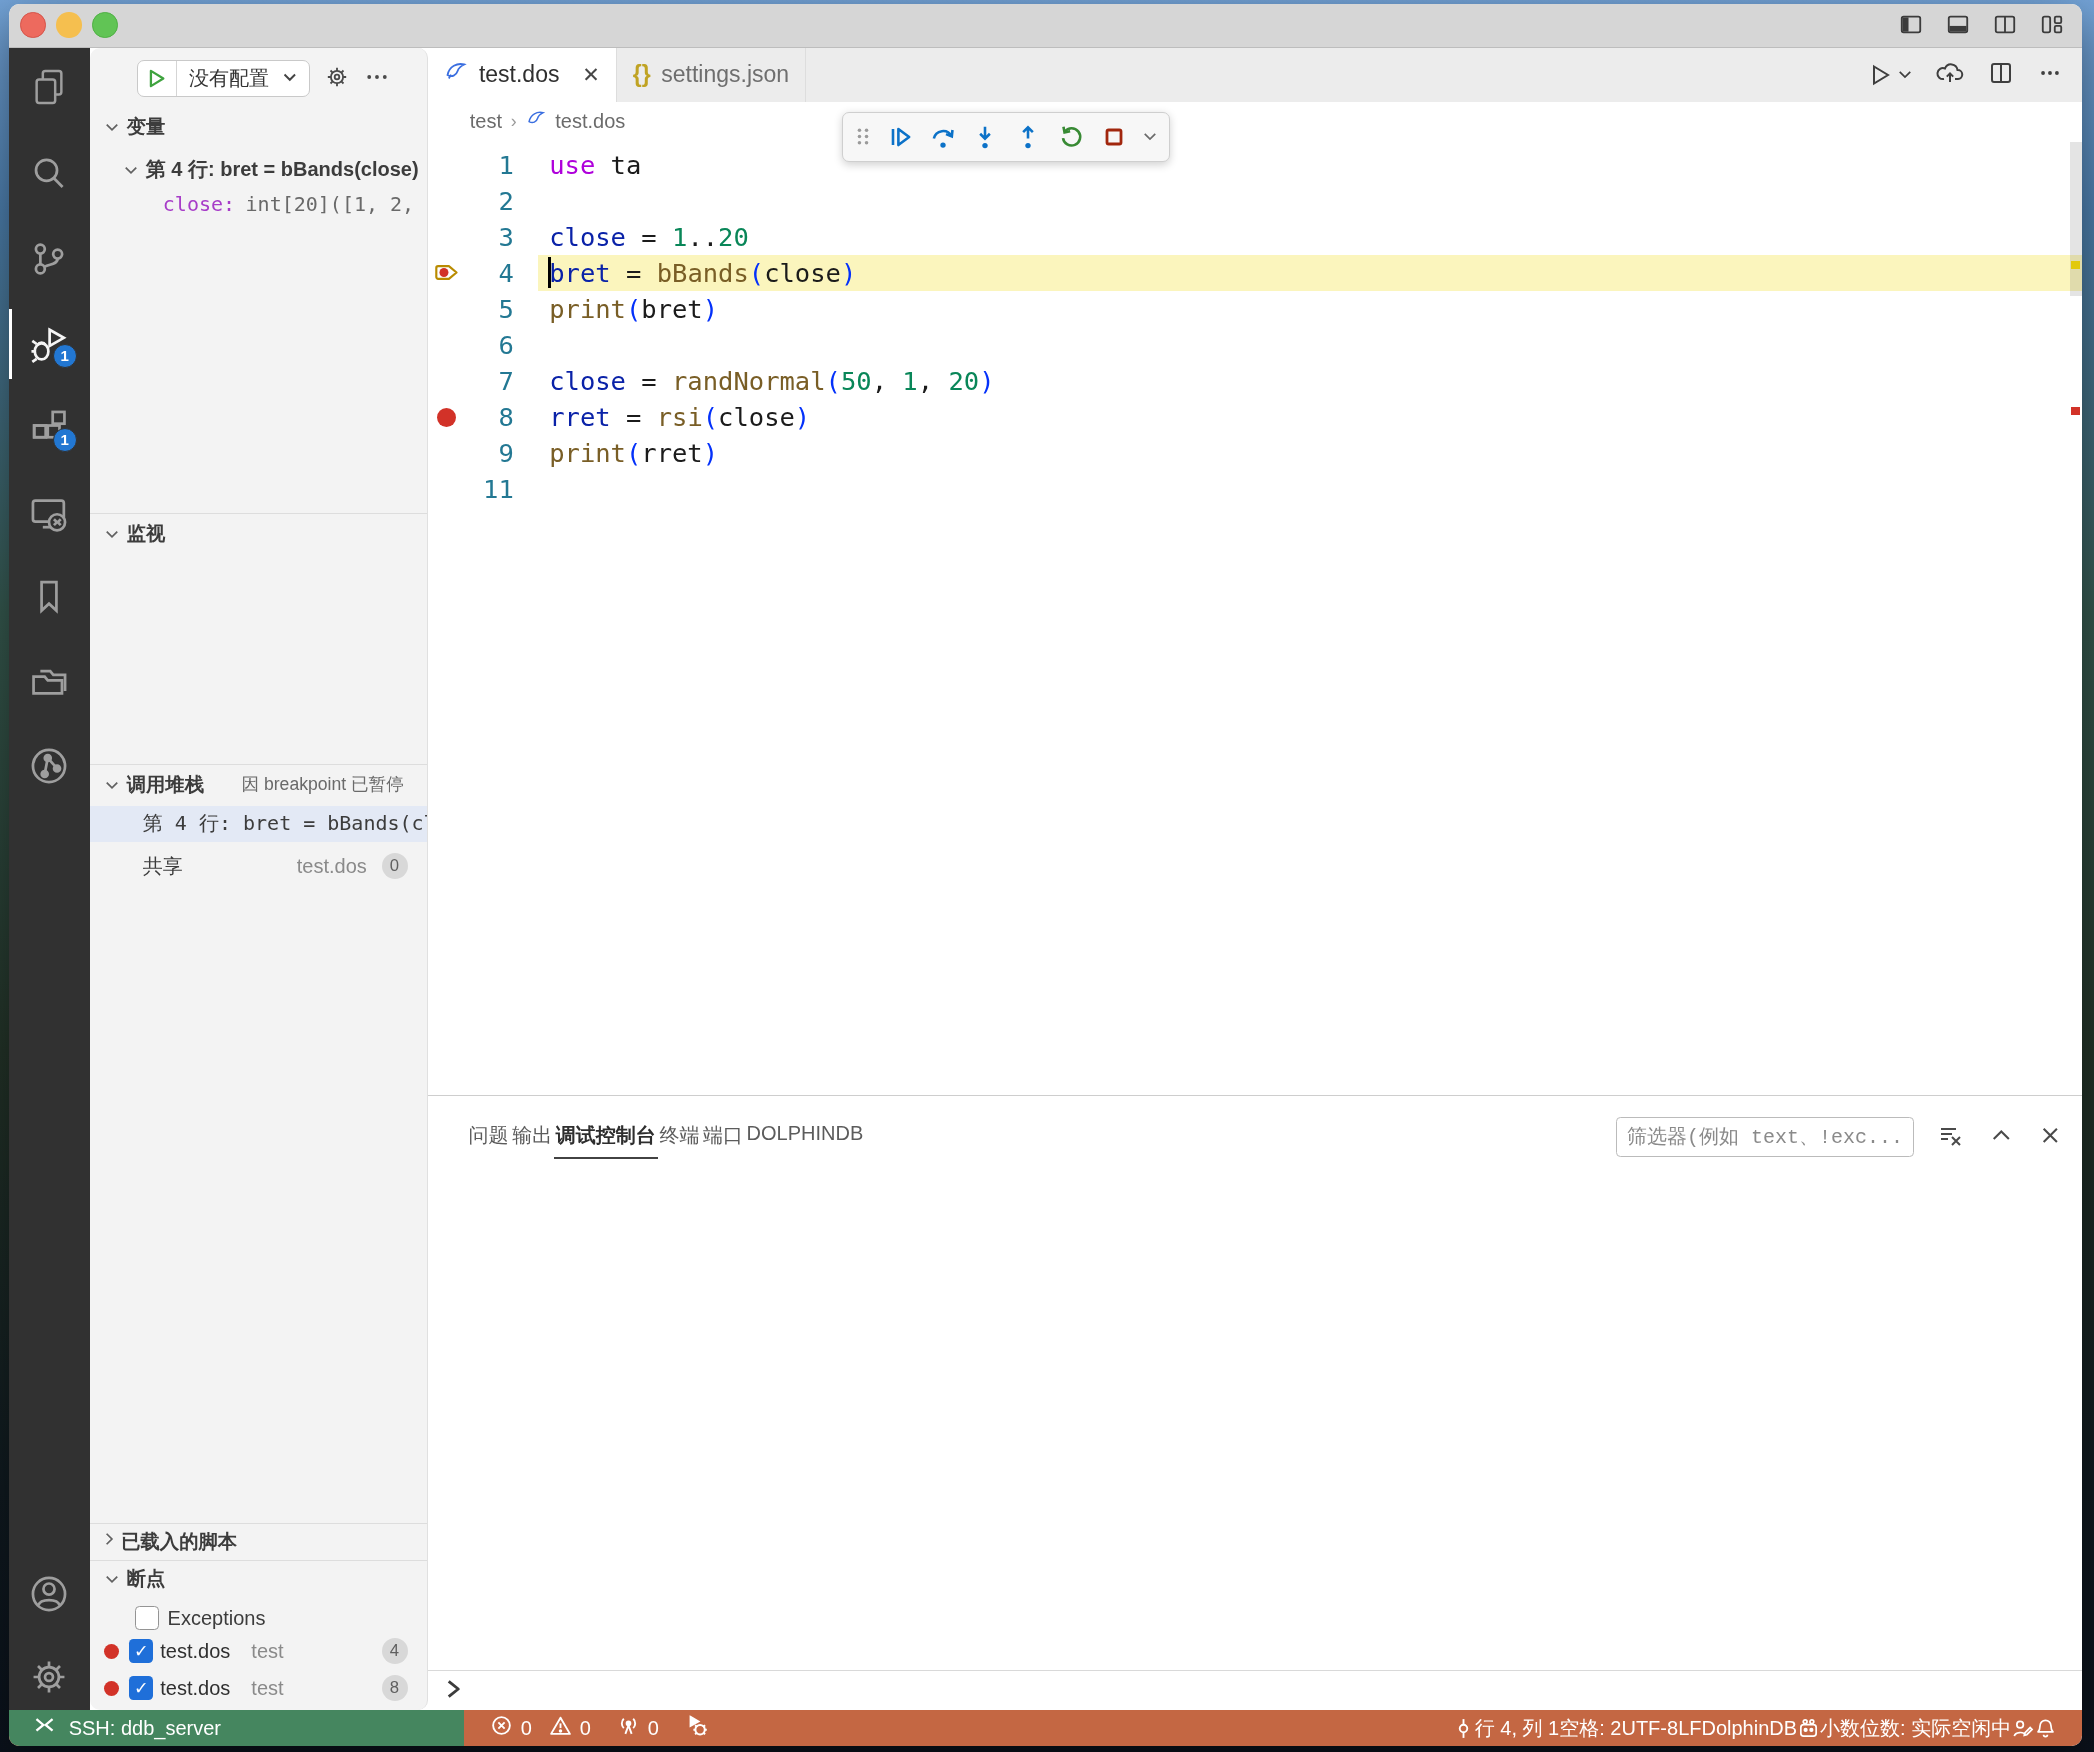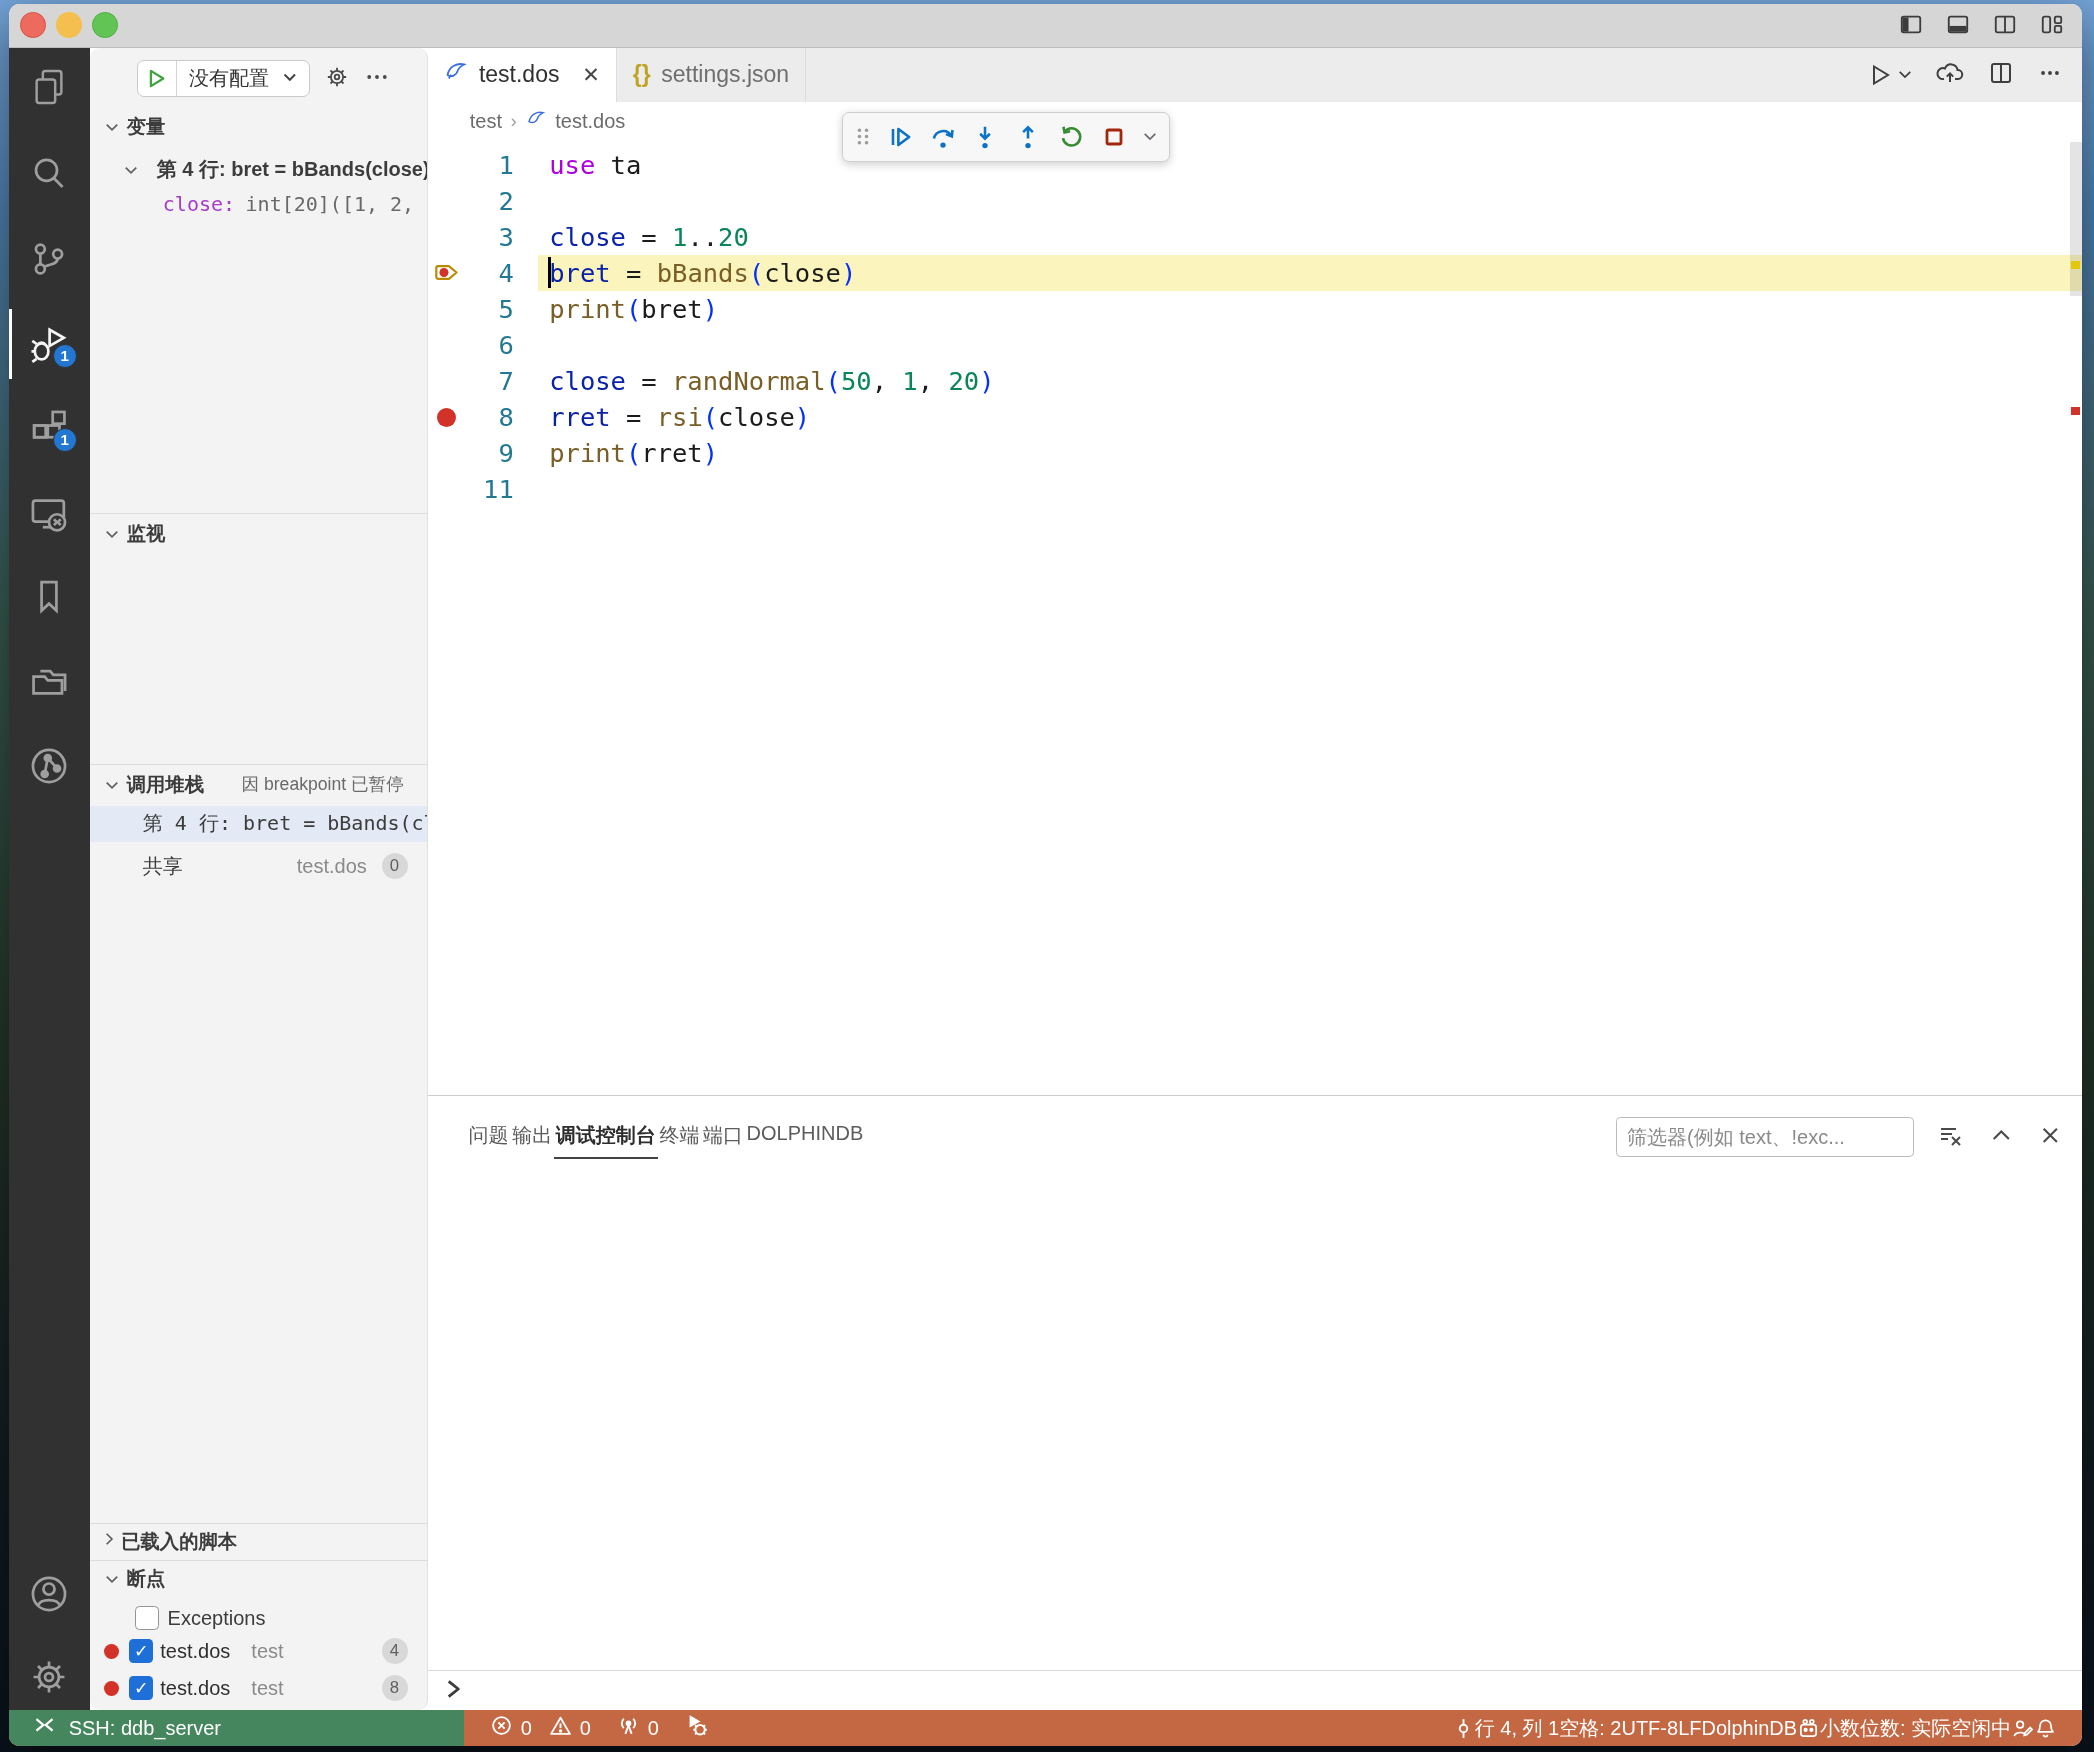--- a/index.html
+++ b/index.html
@@ -99,21 +99,21 @@
   .dbg-btn{display:flex;align-items:center;justify-content:center;width:35px;height:35px;}
   
   .panel{flex:1;border-top:1.3px solid #cecece;display:flex;flex-direction:column;min-height:0;}
   .panel-header{height:83px;display:flex;align-items:center;flex:none;padding-left:39px;}
   .panel-tabs{display:flex;}
   .panel-tab{font-size:20px;color:#5c5c5c;padding:8.8px 1.8px 12.3px;position:relative;}
   .panel-tab.active{color:#2e2e2e;font-weight:bold;}
   .panel-tab.active::after{content:"";position:absolute;left:0;right:0;bottom:1.8px;height:2.6px;background:#424242;}
   .panel-right{margin-left:auto;display:flex;align-items:center;gap:24.6px;padding-right:19.3px;}
   .filter-input{width:298px;height:40px;border:0.9px solid #bbb;border-radius:4.4px;background:#fff;
-    font-size:20px;color:#444;padding:0 10.5px;outline:none;}
+    font-size:20px;color:#444;padding:0 10.5px;outline:none;font-family:Liberation Mono, monospace;}
   .filter-input::placeholder{color:#8a8a8a;}
   .panel-ic{color:#4a4a4a;}
   .panel-body{flex:1;position:relative;background:#fff;}
   .console-input{position:absolute;left:0;right:0;bottom:0;height:40px;border-top:0.9px solid #d9d9d9;
     display:flex;align-items:center;padding-left:14px;}
   
   .statusbar{height:37px;display:flex;align-items:stretch;background:var(--status-orange);
     color:#fff;font-size:20px;}
   .sb-remote{width:455px;background:var(--status-green);display:flex;align-items:center;gap:12.3px;
     padding-left:24.6px;flex:none;}
@@ -274,21 +274,21 @@
                 <circle cx="24" cy="15" r="2.2"></circle>
               </svg></span>
         </div>
 
         <div class="sb-abs sb-header" style="top:65px">
           <span class="chev"><svg width="16" height="10.5" viewBox="0 0 18 12" fill="none" stroke="currentColor" stroke-width="2">
                 <path d="M3 3l6 6 6-6"></path>
               </svg></span>
           <span>变量</span>
         </div>
-        <div class="sb-abs sb-row" style="top:104px;height:35px;padding-left:33px;gap:18px;font-weight:bold">
+        <div class="sb-abs sb-row" style="top:104px;height:35px;padding-left:33px;gap:7px;font-weight:bold">
           <span class="chev"><svg width="16" height="10.5" viewBox="0 0 18 12" fill="none" stroke="currentColor" stroke-width="2">
                 <path d="M3 3l6 6 6-6"></path>
               </svg></span>
           <span style="white-space:nowrap">第 4 行: bret = bBands(close)</span>
         </div>
         <div class="sb-abs sb-row mono" style="top:139px;height:35px;padding-left:73px;white-space:nowrap;overflow:hidden">
           <span class="purple">close:</span>
           <span class="dimval" style="padding-left:10.5px">int[20]([1, 2, …</span>
         </div>
 

